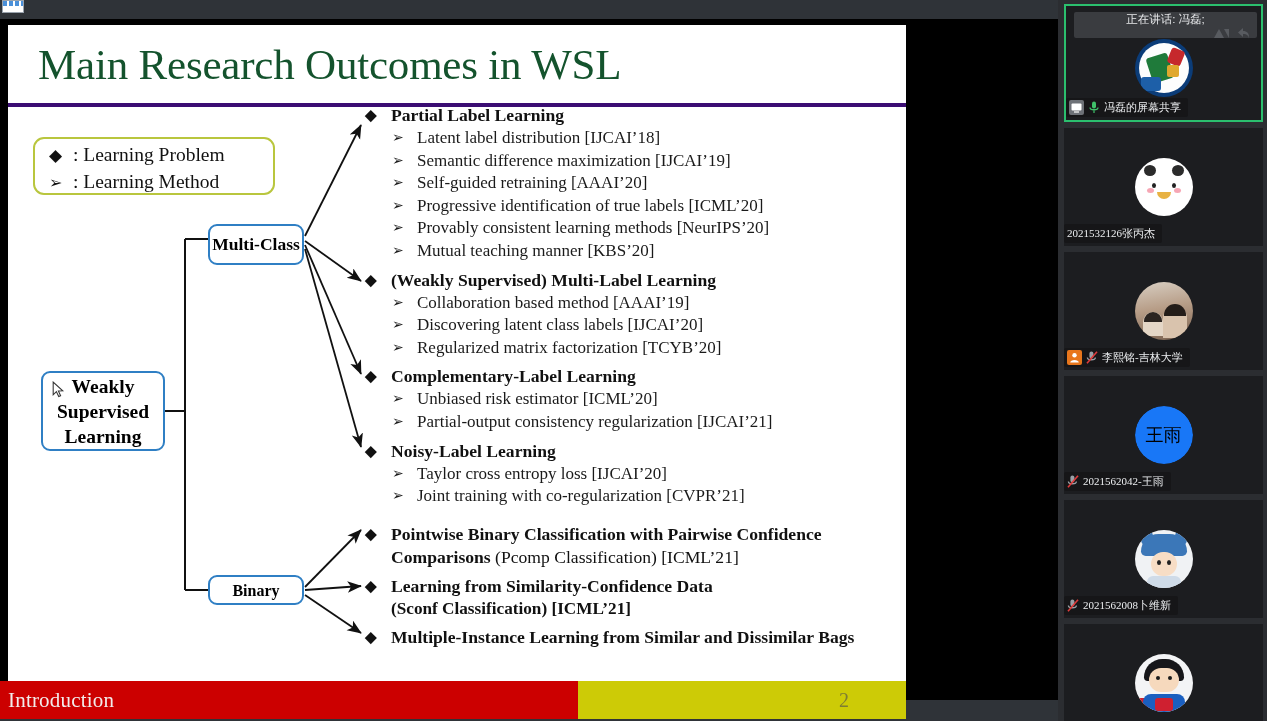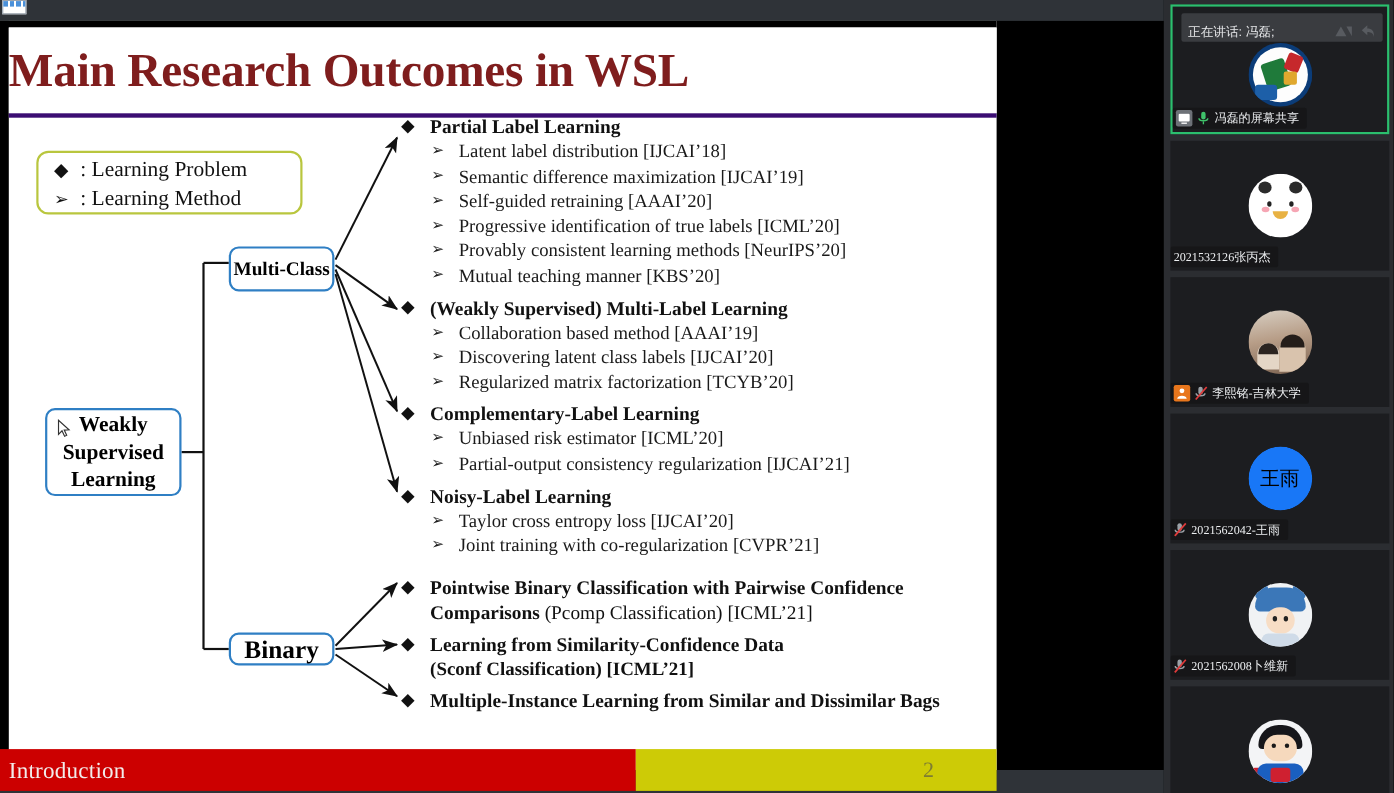--- a/index.html
+++ b/index.html
@@ -36,24 +36,25 @@
   }
 
   
   .title-band {
     position: absolute; left: 8px; top: 6px; width: 898px; height: 78px;
     background:#fff;
     display:flex; align-items:center;
   }
   .slide-title {
     font-family: "Liberation Serif", serif;
-    font-weight: 700;
+    font-weight: 400;
     font-size: 43px;
-    color: #7f1d1d;
+    color: #14532d;
     letter-spacing: -0.2px;
+    padding-left: 30px;
     white-space: nowrap;
   }
   .title-rule {
     position:absolute; left:8px; top:84px; width:898px; height:4px;
     background:#3b0d73;
   }
   .slide-edge-l { position:absolute; left:0; top:0; width:8px; height:681px; background:#000; }
   .slide-edge-t { position:absolute; left:0; top:0; width:906px; height:6px; background:#000; }
 
   
@@ -70,21 +71,21 @@
   
   .node {
     position:absolute;
     border:2.6px solid #2f7fc4; border-radius:9px; background:#fff;
     font-family:"Liberation Serif", serif; font-weight:700; color:#000;
     display:flex; align-items:center; justify-content:center; text-align:center;
     line-height:25px;
   }
   #node-wsl  { left:41px; top:352px; width:124px; height:80px; font-size:19.5px; }
   #node-mc   { left:208px; top:205px; width:96px;  height:41px; font-size:17.5px; }
-  #node-bin  { left:208px; top:556px; width:96px;  height:30px; font-size:23px; }
+  #node-bin  { left:208px; top:556px; width:96px;  height:30px; font-size:16px; }
 
   .cursor-arrow {
     position:absolute; left:52px; top:362px; width:13px; height:17px;
     pointer-events:none;
   }
 
   
   .connectors { position:absolute; left:0; top:0; width:906px; height:681px; }
 
   
@@ -131,22 +132,22 @@
     position:absolute; left:1058px; top:0; width:209px; height:721px;
     background:#2b2d31; padding:4px 4px 0 6px;
   }
   .tile {
     position:relative; width:199px; height:118px; background:#1c1d20;
     margin-bottom:6px; overflow:hidden;
   }
   .tile.active { border:2px solid #2bbf6e; padding:0; }
   .tile-header {
     position:absolute; left:8px; top:6px; right:4px; height:26px;
-    background:#3a3c40; display:flex; align-items:flex-start;
-    padding:10px 6px; border-radius:2px;
+    background:#3a3c40; display:flex; align-items:center;
+    padding:0 6px; border-radius:2px;flex-direction:column;
   }
   .tile-header .spk {
     font-family:"Liberation Sans", sans-serif; font-size:11.5px; color:#e7e8ea;
     white-space:nowrap;
   }
   .tile-header .hicons { margin-left:auto; display:flex; gap:2px; align-items:center; }
   .avatar {
     position:absolute; left:50%; top:50%; transform:translate(-50%,-50%);
     width:58px; height:58px; border-radius:50%; overflow:hidden;
     display:flex; align-items:center; justify-content:center;

